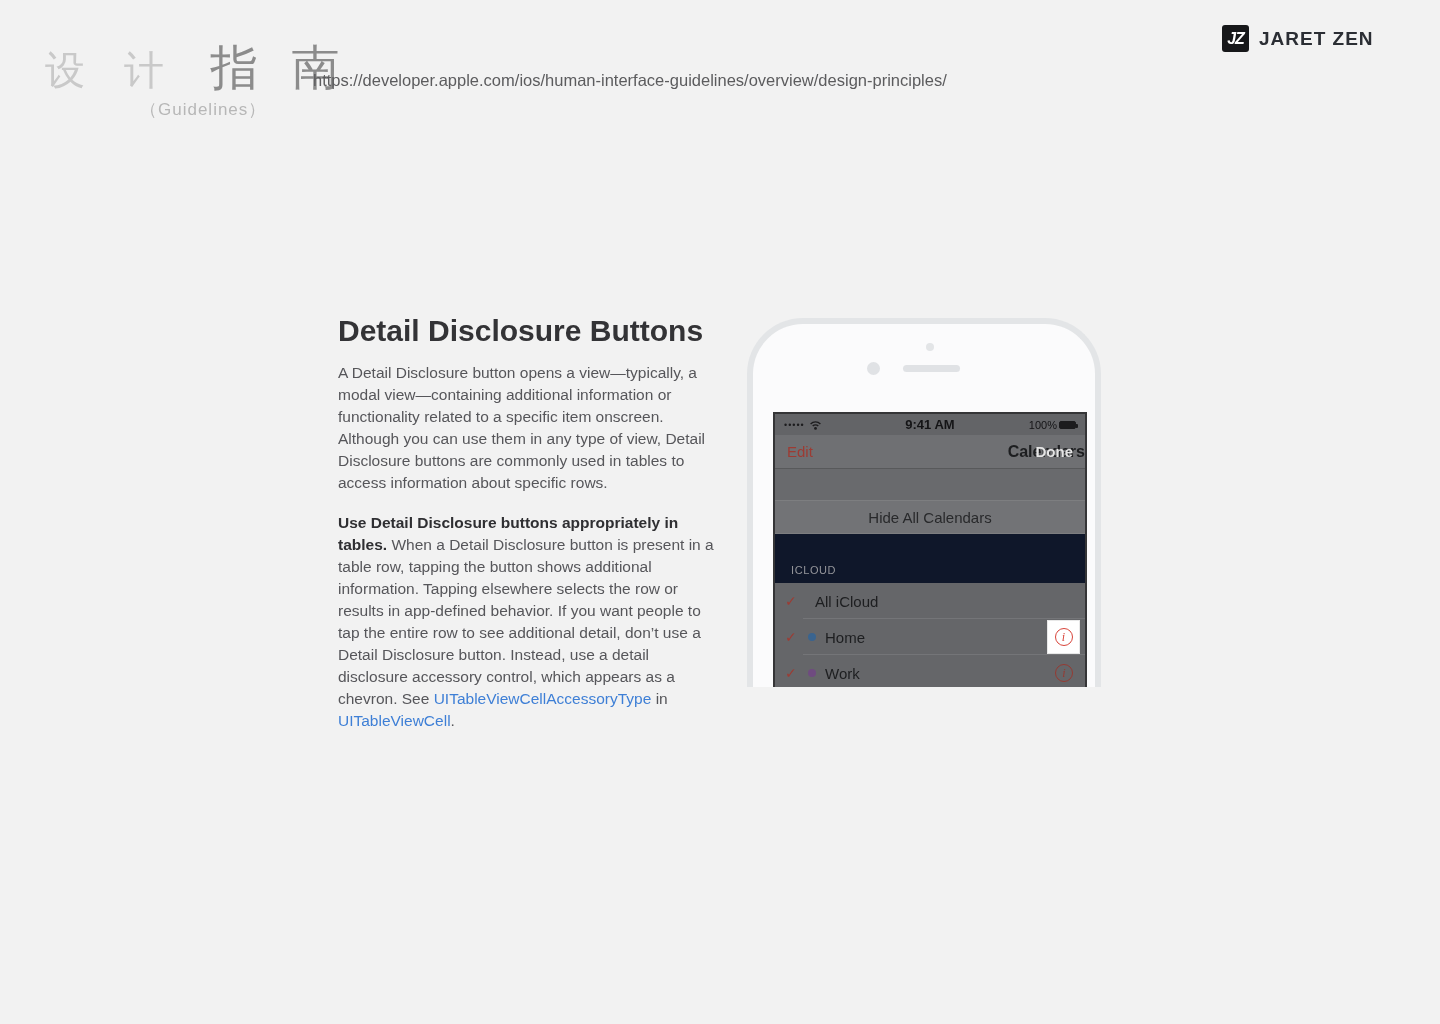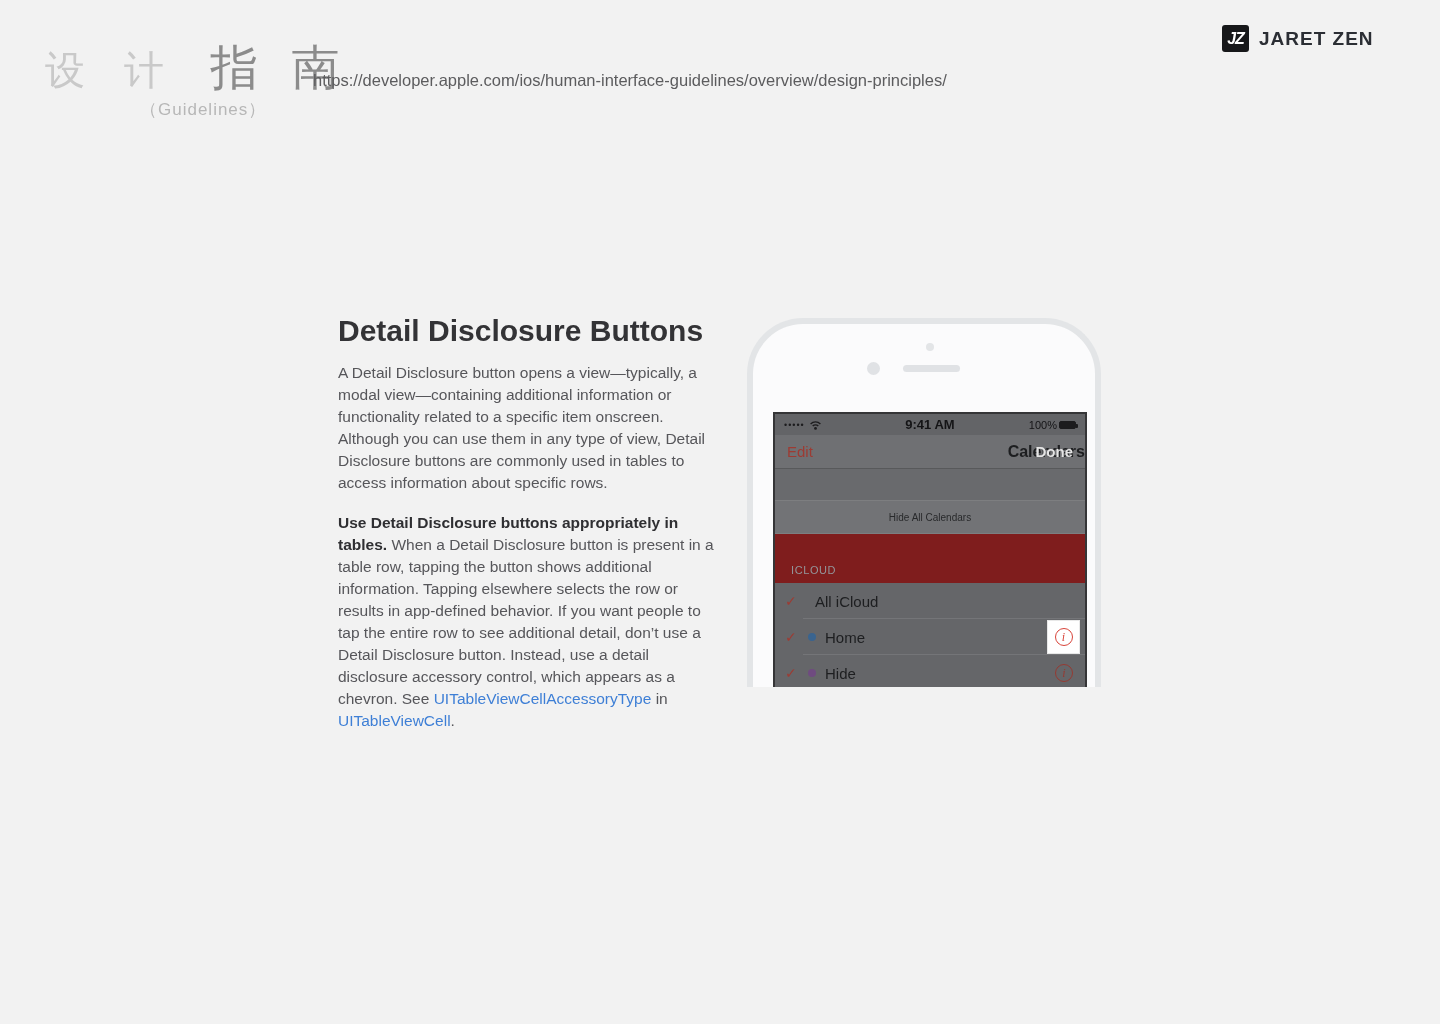--- a/index.html
+++ b/index.html
@@ -55,22 +55,22 @@
 
   .nav-bar { height:34px; background:#6f7073; border-bottom:1px solid #58595b;
              display:flex; align-items:center; padding:0 12px; position:relative; }
   .nav-left  { font-size:15px; color:#9d3b33; }
   .nav-title { position:absolute; left:0; right:0; text-align:right; font-size:16px; font-weight:bold; color:#1d1e20; }
   .nav-right { margin-left:auto; font-size:15px; font-weight:bold; color:#e5e5e5; position:relative; }
 
   .gap-1 { height:31px; background:#696a6d; }
   .hide-row { height:34px; background:#727376; border-top:1px solid rgba(255,255,255,.08);
               border-bottom:1px solid rgba(255,255,255,.08); display:flex; align-items:center;
-              justify-content:center; font-size:10px; color:#28292b; }
-  .section-head { height:49px; background:#7f1d1d; display:flex; align-items:flex-end; padding:0 0 7px 16px;
+              justify-content:center; font-size:15px; color:#28292b; }
+  .section-head { height:49px; background:#0f172a; display:flex; align-items:flex-end; padding:0 0 7px 16px;
                   font-size:11px; letter-spacing:.6px; color:#94959a; }
 
   .cal-row { height:36px; background:#656669; display:flex; align-items:center; padding:0 10px; position:relative; }
   .cal-row + .cal-row:before { content:""; position:absolute; left:28px; right:0; top:-1px; height:1px; background:#747578; }
   .check { width:18px; font-size:14px; font-weight:bold; color:#9d3b33; }
   .cal-dot { width:8px; height:8px; border-radius:50%; margin:0 9px 0 5px; }
   .row-label { font-size:15px; color:#1d1e20;text-align:center; }
   .row-label-noind { margin-left:12px; }
   .info-plain { margin-left:auto; width:18px; height:18px; border:1.5px solid #953a32; border-radius:50%;
                 color:#953a32; display:flex; align-items:center; justify-content:center;
@@ -154,21 +154,21 @@
           <span class="cal-dot" style="background: rgb(58, 100, 143);"></span>
           <span class="row-label">Home</span>
           <span class="info-hl-box">
             <span class="info-glyph">i</span>
           </span>
         </div>
 
         <div class="cal-row">
           <span class="check">✓</span>
           <span class="cal-dot" style="background: rgb(111, 75, 128);"></span>
-          <span class="row-label">Hide</span>
+          <span class="row-label">Work</span>
           <span class="info-plain">i</span>
         </div>
 
       </div>
     </div>
   </div>
 
 </div>
 
 </body></html>

